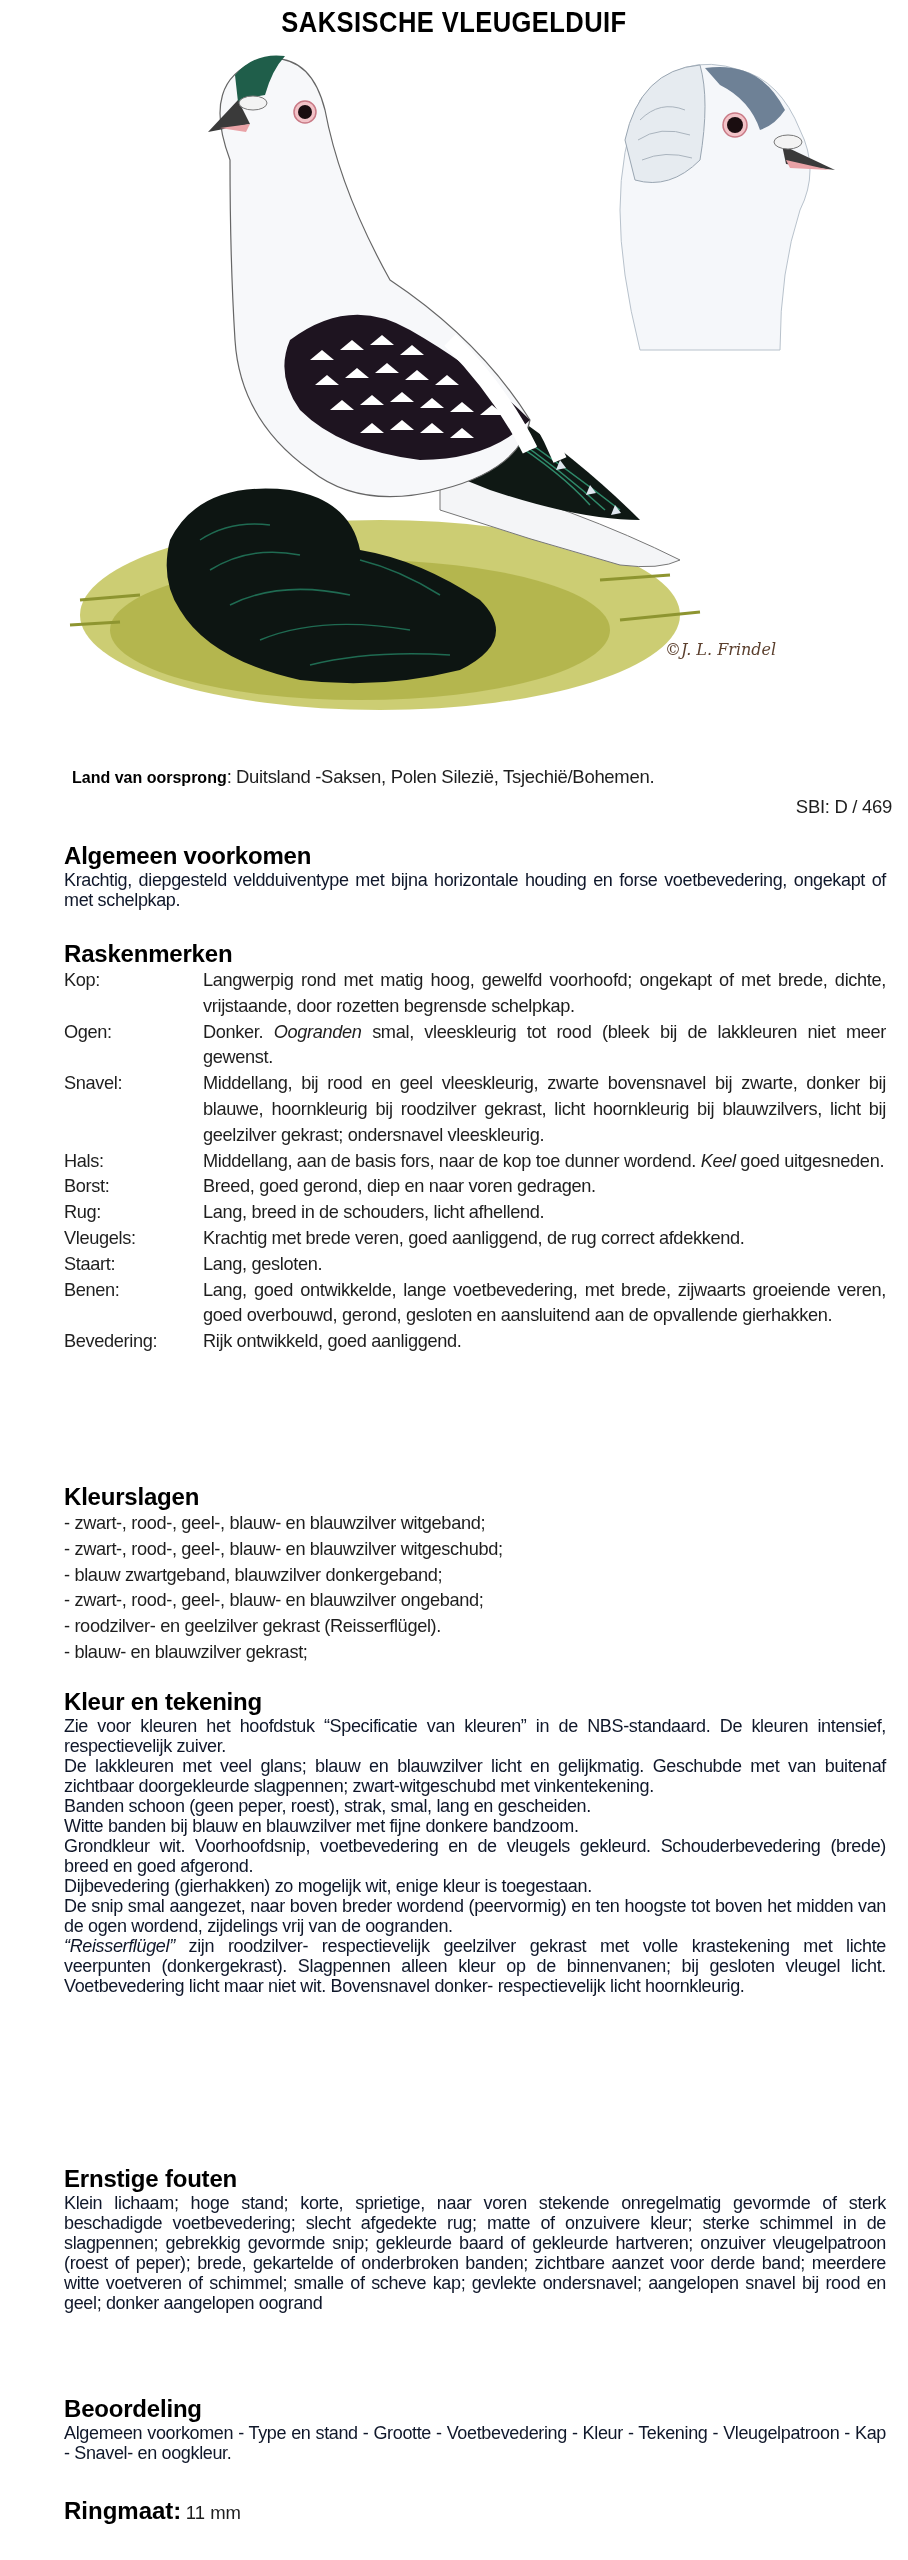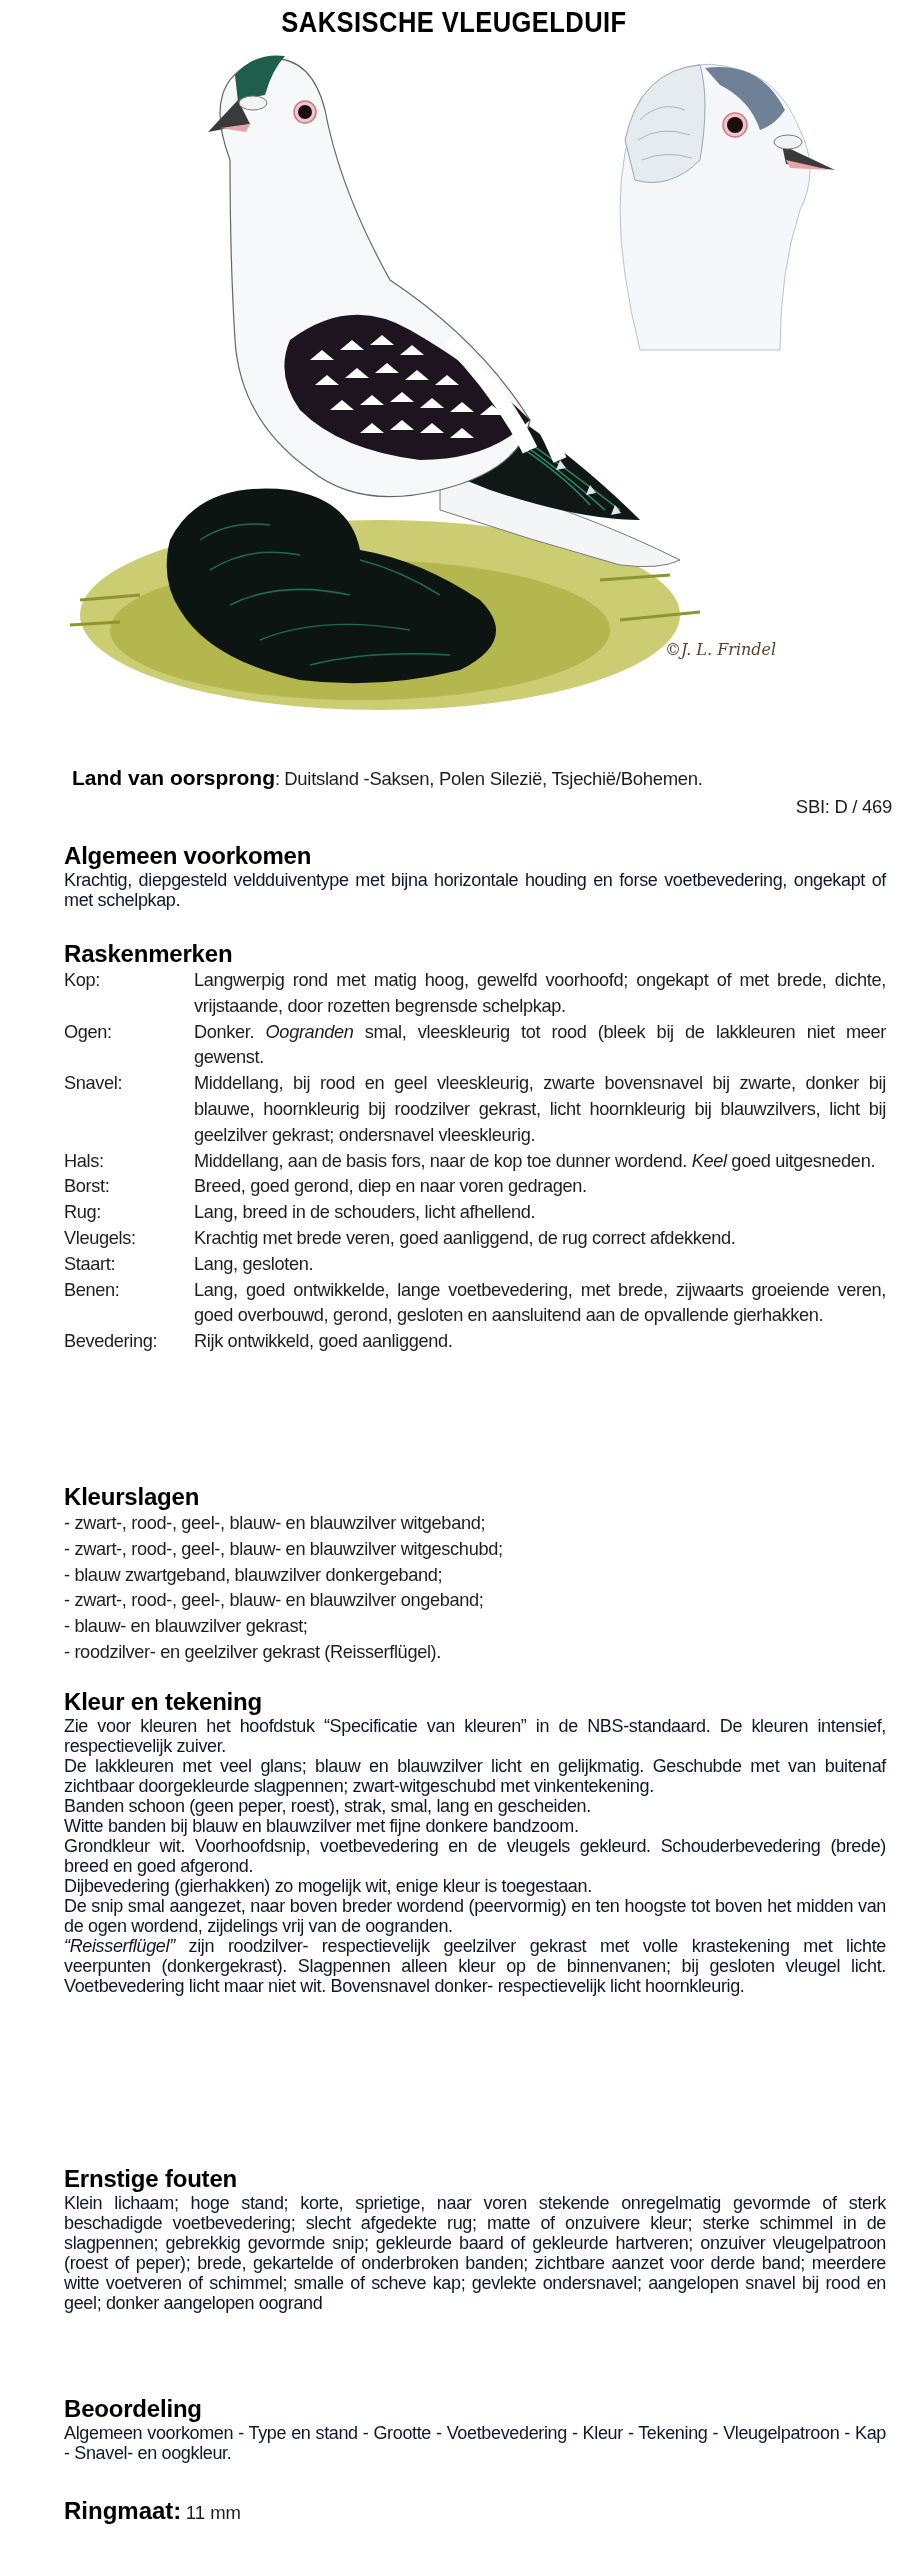--- a/index.html
+++ b/index.html
@@ -9,25 +9,25 @@
            font-family: "Liberation Sans", sans-serif; font-weight: bold; font-size: 29px;
            letter-spacing: 0.5px; transform: scaleX(0.88); transform-origin: center; color: #000; }
   .illustration { position: absolute; left: 60px; top: 40px; width: 800px; height: 690px; }
   .content { position: absolute; left: 64px; width: 822px; }
   .h2 { font-family: "Liberation Sans", sans-serif; font-weight: bold; font-size: 24px; color: #000;
         margin: 0; line-height: 28px; letter-spacing: -0.2px; }
   .body { font-size: 18px; line-height: 20px; color: #0f172a; letter-spacing: -0.35px;
           font-family: "Liberation Sans", sans-serif; text-align: justify; }
   .origin-line { position: absolute; left: 72px; top: 766px; width: 822px;
                  font-family: "Liberation Sans", sans-serif; }
-  .origin-label { font-weight: bold; font-size: 21px; color: #000; text-align: center; }
+  .origin-label { font-weight: bold; font-size: 16px; color: #000; text-align: center; }
   .origin-value { font-size: 18.5px; color: #1e1e1e; letter-spacing: -0.3px; }
   .sbi { position: absolute; top: 796px; right: 16px; font-size: 18.5px; color: #1e1e1e;
          font-family: "Liberation Sans", sans-serif; letter-spacing: -0.3px; }
-  .traits { display: grid; grid-template-columns: 130px 1fr; column-gap: 0; }
+  .traits { display: grid; grid-template-columns: 130px 1fr; column-gap: 9px; }
   .trait-label, .trait-value { font-family: "Liberation Sans", sans-serif; font-size: 18.2px;
          line-height: 25.8px; color: #1e1e1e; letter-spacing: -0.35px; }
   .trait-value { text-align: justify; }
   .list-item { font-family: "Liberation Sans", sans-serif; font-size: 18.2px; line-height: 25.8px;
                color: #1e1e1e; letter-spacing: -0.35px; }
   .para { margin: 0; }
   .ring { font-family: "Liberation Sans", sans-serif; }
   .ring-label { font-weight: bold; font-size: 24px; color: #000; margin-top: 33px; }
   .ring-value { font-size: 18.5px; color: #1e1e1e; }
   em { }
@@ -181,22 +181,22 @@
     <div class="trait-value">Rijk ontwikkeld, goed aanliggend.</div>
   </div>
 </div>
 
 <div class="content" style="top:1483px;">
   <h2 class="h2">Kleurslagen</h2>
   <div class="list-item">- zwart-, rood-, geel-, blauw- en blauwzilver witgeband;</div>
   <div class="list-item">- zwart-, rood-, geel-, blauw- en blauwzilver witgeschubd;</div>
   <div class="list-item">- blauw zwartgeband, blauwzilver donkergeband;</div>
   <div class="list-item">- zwart-, rood-, geel-, blauw- en blauwzilver ongeband;</div>
+  <div class="list-item">- roodzilver- en geelzilver gekrast (Reisserflügel).</div>
   <div class="list-item">- blauw- en blauwzilver gekrast;</div>
-  <div class="list-item">- roodzilver- en geelzilver gekrast (Reisserflügel).</div>
 </div>
 
 <div class="content" style="top:1688px;">
   <h2 class="h2">Kleur en tekening</h2>
   <p class="body para">Zie voor kleuren het hoofdstuk “Specificatie van kleuren” in de NBS-standaard. De kleuren intensief, respectievelijk zuiver.</p>
   <p class="body para">De lakkleuren met veel glans; blauw en blauwzilver licht en gelijkmatig. Geschubde met van buitenaf zichtbaar doorgekleurde slagpennen; zwart-witgeschubd met vinkentekening.</p>
   <p class="body para">Banden schoon (geen peper, roest), strak, smal, lang en gescheiden.</p>
   <p class="body para">Witte banden bij blauw en blauwzilver met fijne donkere bandzoom.</p>
   <p class="body para">Grondkleur wit. Voorhoofdsnip, voetbevedering en de vleugels gekleurd. Schouderbevedering (brede) breed en goed afgerond.</p>
   <p class="body para">Dijbevedering (gierhakken) zo mogelijk wit, enige kleur is toegestaan.</p>

